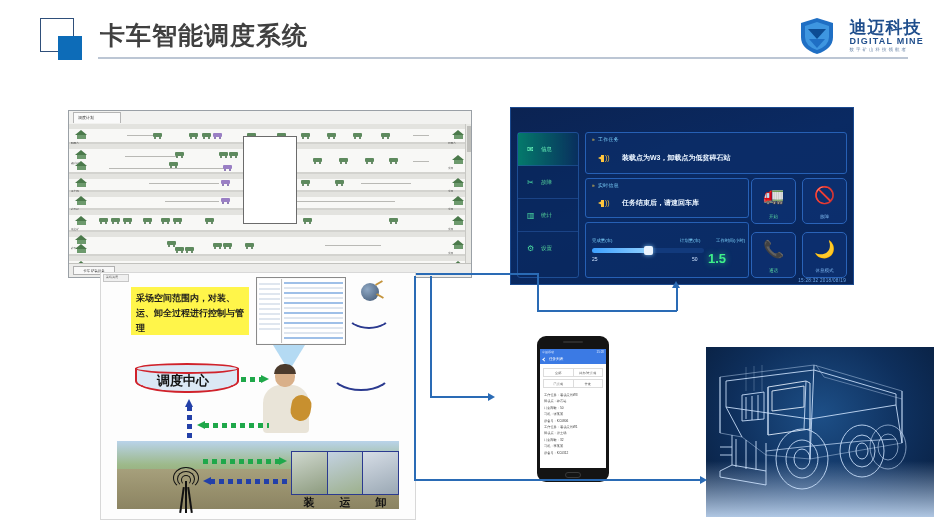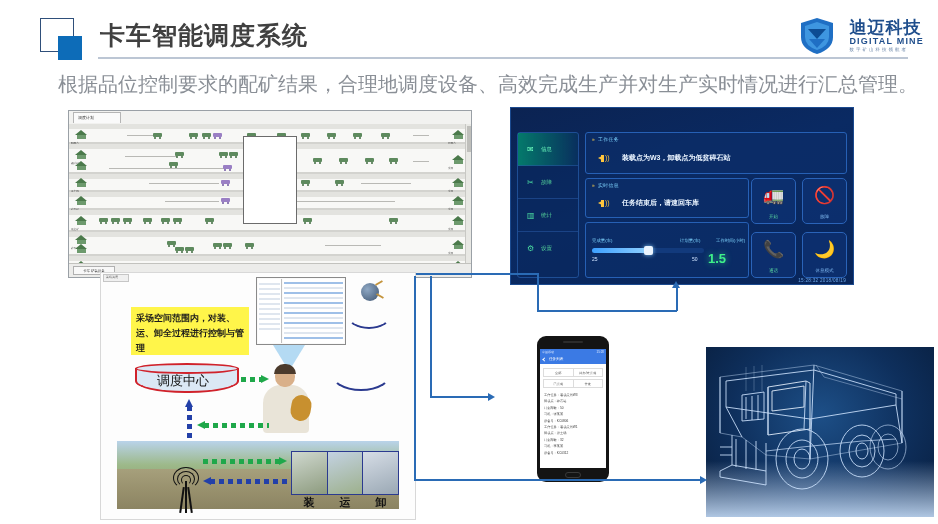--- a/index.html
+++ b/index.html
@@ -166,21 +166,21 @@
       letter-spacing: .3px; white-space: nowrap; }
 
   
   .flow { position: absolute; left: 100px; top: 272px; width: 316px; height: 248px;
       background: #fdfdfd; border: 1px solid #d8d8d8; overflow: hidden; }
   .flow-tab { position: absolute; left: 2px; top: 1px; width: 26px; height: 8px;
       background: #f0f0f0; border: 1px solid #c6c6c6; font-size: 3px; color: #555;
       padding-left: 2px; }
   .yellowbox { position: absolute; left: 30px; top: 14px; width: 118px; height: 48px;
       background: #fff54a; font-size: 9px; font-weight: bold; color: #1a1a1a;
-      line-height: 15px; padding: 4px 5px; margin-top: 20px; }
+      line-height: 15px; padding: 4px 5px; }
   .mini-win { position: absolute; left: 155px; top: 4px; width: 90px; height: 68px;
       background: #fafafa; border: 1px solid #8a8a8a; overflow: hidden; }
   .mini-win .mw-l { position: absolute; left: 1px; top: 1px; width: 24px; bottom: 1px;
       background: #fff; border-right: 1px solid #c0c0c0; }
   .mini-win .mw-r { position: absolute; left: 26px; top: 1px; right: 1px; bottom: 1px; background: #fff; }
   .mini-win .row { position: absolute; left: 1px; right: 1px; height: 2px; background: #dfe6ef; }
   .mini-win .blue { background: #9fc0e8; }
   .beam { position: absolute; left: 172px; top: 72px; width: 0; height: 0;
       border-left: 16px solid transparent; border-right: 16px solid transparent;
       border-top: 26px solid rgba(120,190,235,.55); }
@@ -197,21 +197,21 @@
   .arc2 { left: 228px; top: 78px; width: 64px; height: 40px; }
   .arc3 { left: 196px; top: 140px; width: 92px; height: 54px; }
   .dbcenter { position: absolute; left: 34px; top: 90px; width: 104px; height: 33px; }
   .dbcenter .top { position: absolute; left: 0; top: 0; width: 104px; height: 11px;
       border: 2px solid #d0222b; border-radius: 50%; background: #dbe8f5; }
   .dbcenter .body { position: absolute; left: 0; top: 5px; width: 104px; height: 25px;
       border-left: 2px solid #d0222b; border-right: 2px solid #d0222b;
       border-bottom: 2px solid #d0222b; border-radius: 0 0 50px 50px/0 0 12px 12px;
       background: #dbe8f5; }
   .dbcenter .lbl { position: absolute; left: 0; right: 8px; top: 9px; text-align: center;
-      font-size: 13px; font-weight: normal; color: #111; }
+      font-size: 13px; font-weight: bold; color: #111; }
   .worker { position: absolute; left: 160px; top: 92px; width: 50px; height: 68px; }
   .worker .head { position: absolute; left: 14px; top: 0; width: 20px; height: 22px;
       border-radius: 50% 50% 45% 45%; background: #d9b08a; }
   .worker .hair { position: absolute; left: 13px; top: -1px; width: 22px; height: 10px;
       border-radius: 11px 11px 0 0; background: #4b3a2c; }
   .worker .body { position: absolute; left: 2px; top: 20px; width: 46px; height: 48px;
       border-radius: 18px 18px 4px 4px; background: #e9e4d8; }
   .worker .arm { position: absolute; left: 30px; top: 30px; width: 20px; height: 26px;
       border-radius: 10px; background: #c8902f; transform: rotate(10deg); }
   .photo { position: absolute; left: 16px; top: 168px; width: 282px; height: 68px;
@@ -319,21 +319,20 @@
       <path d="M11 12 L29 12 L20 22 Z" fill="#0d4c93"></path>
       <path d="M12 22 L28 22 L20 31 Z" fill="#1f6fc4"></path>
     </svg>
     <span class="logo-txt">
       <span class="logo-cn">迪迈科技</span>
       <span class="logo-en">DIGITAL MINE</span>
       <span class="logo-sub">数字矿山科技领航者</span>
     </span>
   </div>
 
-  <div class="subtitle">根据品位控制要求的配矿结果，合理地调度设备、高效完成生产并对生产实时情况进行汇总管理。</div>
 
   <div class="sched">
     <div class="sched-tab">调度计划</div>
     <div class="sched-body">
 
       <div class="vgrid" style="left:173px;"></div>
       <div class="vgrid" style="left:200px;"></div>
       <div class="vgrid" style="left:228px;"></div>
 
       <div class="lane" style="height:20px;">

